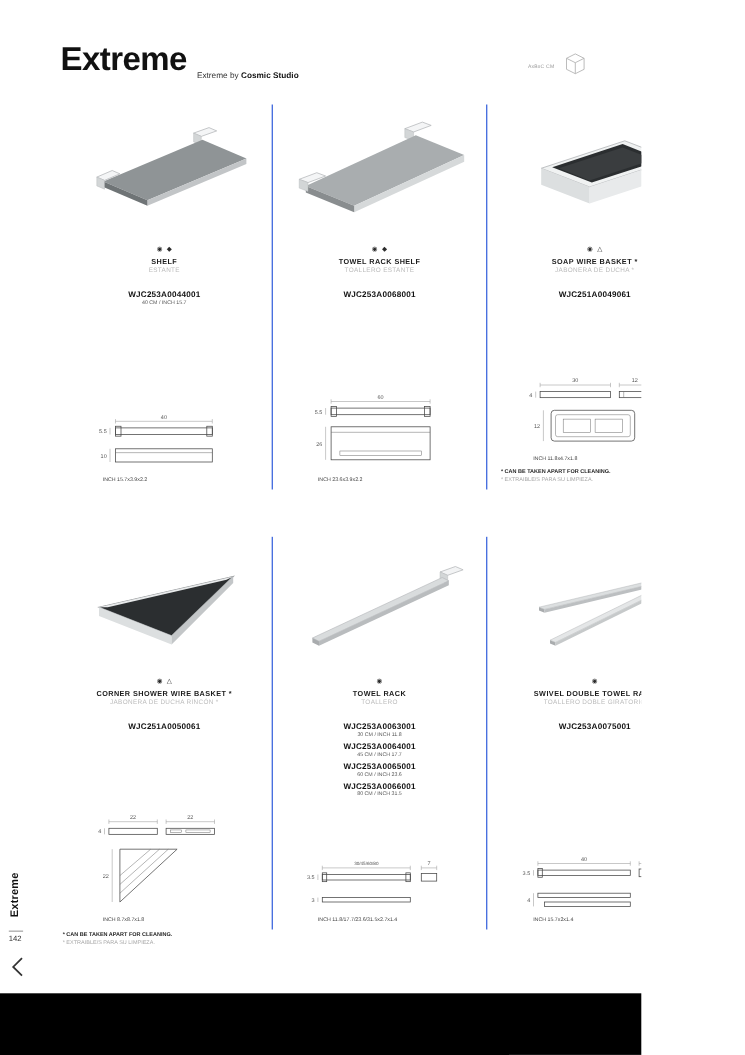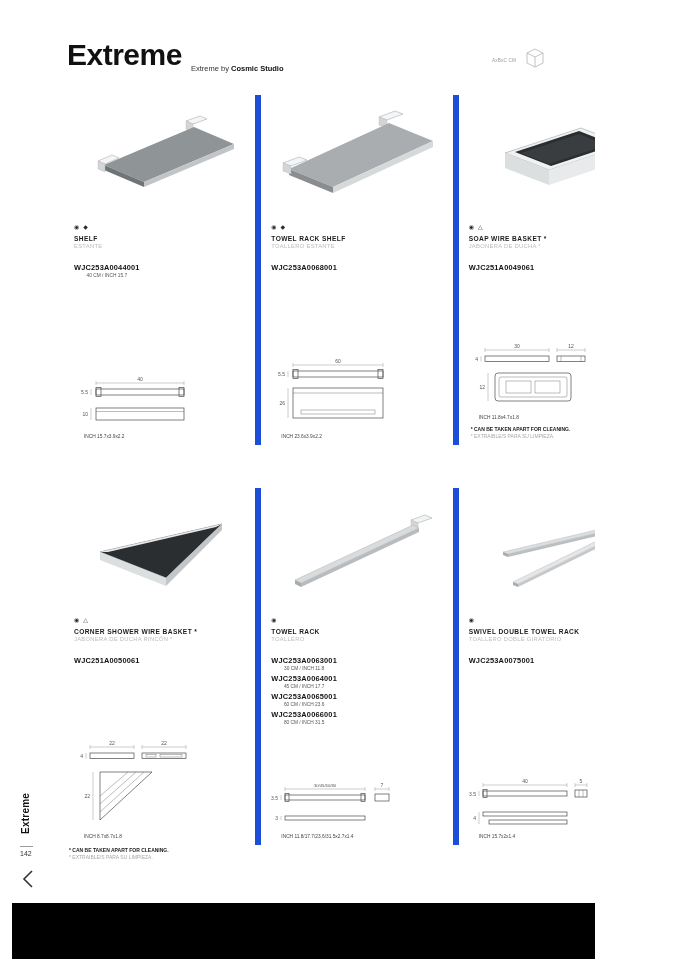--- a/index.html
+++ b/index.html
@@ -1,33 +1,33 @@
 <!DOCTYPE html>
 <html><head>
 <meta charset="utf-8">
 <style>
   * { margin:0; padding:0; box-sizing:border-box; }
   html,body { background:#ffffff; }
   body { font-family:"Liberation Sans", sans-serif; color:#1a1a1a; }
-  .page { position:relative; width:583px; height:959px; background:#fff; overflow:hidden;margin-left:12px; }
+  .page { position:relative; width:583px; height:959px; background:#fff; overflow:hidden; }
 
   
   .header { position:absolute; left:55px; top:38px; right:30px; height:56px; }
   .title { font-size:30px; font-weight:800; letter-spacing:-0.5px; color:#111; }
   .byline { position:absolute; left:124px; top:26px; font-size:7.5px; color:#333; }
   .byline strong { font-weight:700; color:#111; }
   .legend { position:absolute; right:18px; top:6px; display:flex; align-items:center; gap:5px; }
   .legend-label { font-size:4.6px; color:#9a9a9a; letter-spacing:.2px; }
 
   
   .row { position:absolute; left:52px; width:586px; display:flex; }
   .row1 { top:95px; height:350px; }
   .row2 { top:488px; height:357px; }
-  .cell { flex:1 1 0; display:flex; flex-direction:column; align-items:flex-start; padding:0 10px 6px 10px; }
-  .cell + .cell { border-left:6px solid #1d4ed8; }
+  .cell { flex:1 1 0; display:flex; flex-direction:column; align-items:center; padding:0 10px 6px 10px; }
+  .cell + .cell { border-left:1px solid #1d4ed8; }
 
   .illus { width:170px; height:118px; margin-top:6px; }
   .illus svg { width:100%; height:100%; }
 
   .badges { margin-top:3px; display:flex; gap:4px; align-items:center; height:9px; }
   .badge { font-size:6px; color:#2b2b2b; line-height:1; }
 
   .p-name { margin-top:4px; font-size:6.6px; font-weight:700; letter-spacing:.4px; color:#1c1c1c; text-align:center; }
   .p-name-es { margin-top:1px; font-size:5.8px; color:#bcbcbc; letter-spacing:.3px; text-align:center; }
 

